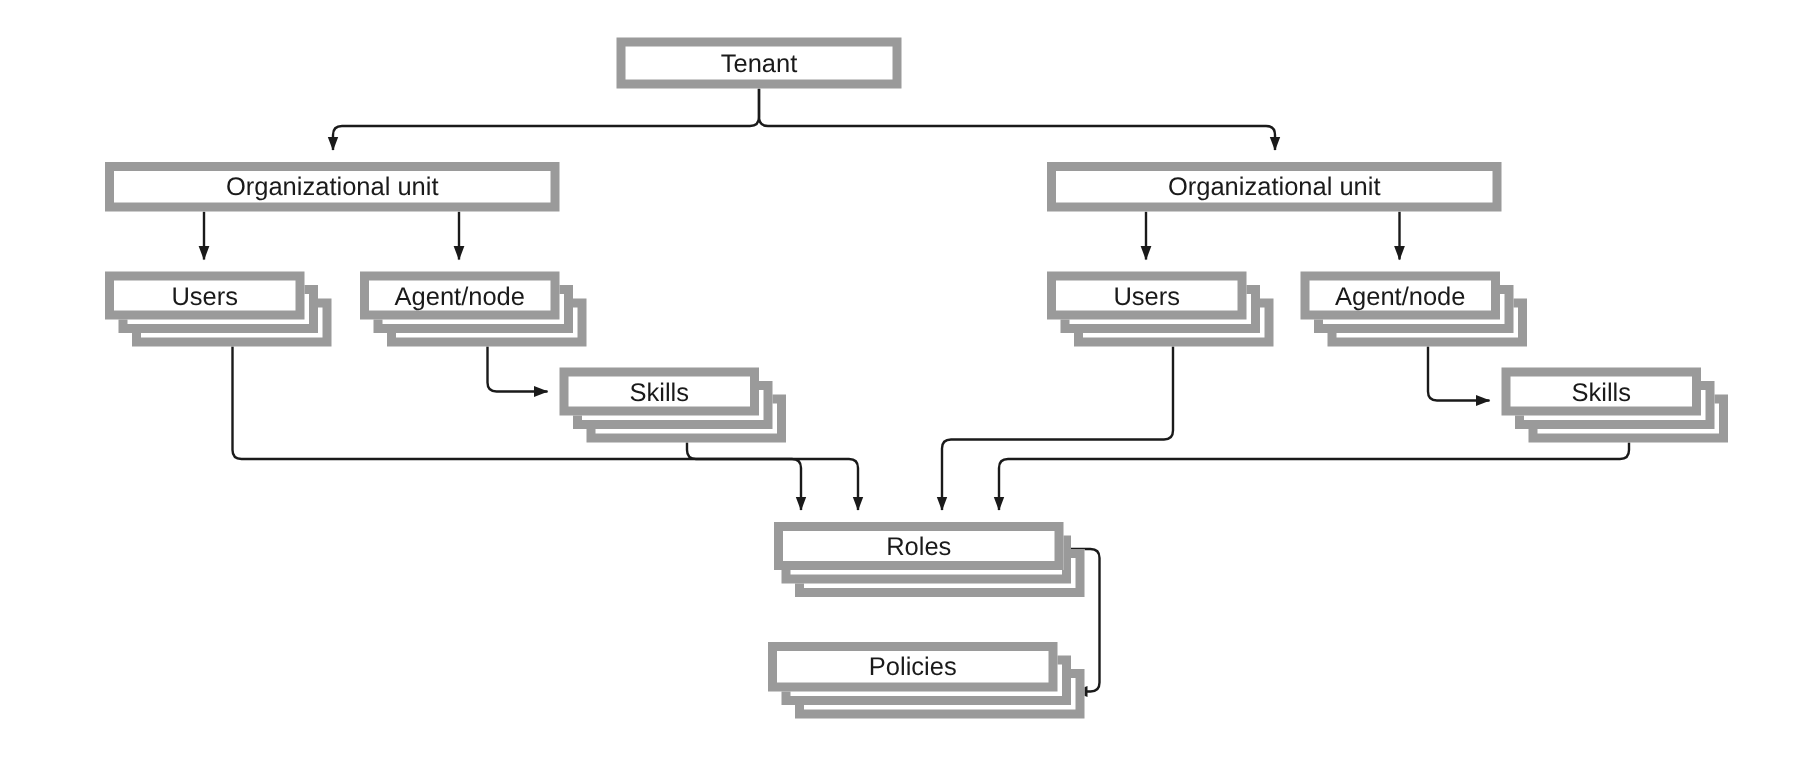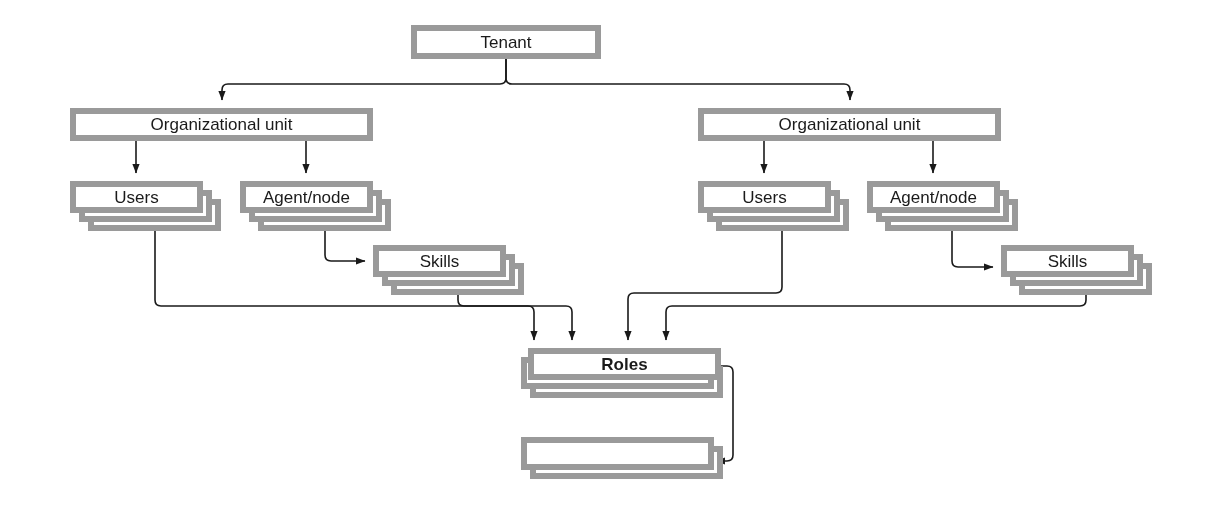--- a/index.html
+++ b/index.html
@@ -149,23 +149,26 @@
       <div class="node" style="left: 1001px; top: 245px; width: 151px; height: 50px;">
         <div class="sheet" style="left: 18px; top: 18px; width: 133px; height: 32px; border-color: rgb(154, 154, 154); background: rgb(255, 255, 255); z-index: 8;"></div>
         <div class="sheet" style="left: 9px; top: 9px; width: 133px; height: 32px; border-color: rgb(154, 154, 154); background: rgb(255, 255, 255); z-index: 9;"></div>
         <div class="sheet front" style="left: 0px; top: 0px; width: 133px; height: 32px; border-color: rgb(154, 154, 154); background: rgb(255, 255, 255); z-index: 10;">
           <span class="label" style="color: rgb(26, 26, 26);">Skills</span>
         </div>
       </div>
       <div class="node" style="left: 512px; top: 348px; width: 211px; height: 50px;">
         <div class="sheet" style="left: 18px; top: 18px; width: 193px; height: 32px; border-color: rgb(154, 154, 154); background: rgb(255, 255, 255); z-index: 8;"></div>
         <div class="sheet" style="left: 9px; top: 9px; width: 193px; height: 32px; border-color: rgb(154, 154, 154); background: rgb(255, 255, 255); z-index: 9;"></div>
-        <div class="sheet front" style="left: 16px; top: 0px; width: 193px; height: 32px; border-color: rgb(154, 154, 154); background: rgb(255, 255, 255); z-index: 10; font-weight: bold;">
+        <div class="sheet front" style="left: 4px; top: 0px; width: 193px; height: 32px; border-color: rgb(154, 154, 154); background: rgb(255, 255, 255); z-index: 10;">
           <span class="label" style="color: rgb(26, 26, 26);">Roles</span>
         </div>
       </div>
       <div class="node" style="left: 512px; top: 428px; width: 211px; height: 51px;">
         <div class="sheet" style="left: 18px; top: 18px; width: 193px; height: 33px; border-color: rgb(154, 154, 154); background: rgb(255, 255, 255); z-index: 8;"></div>
         <div class="sheet" style="left: 9px; top: 9px; width: 193px; height: 33px; border-color: rgb(154, 154, 154); background: rgb(255, 255, 255); z-index: 9;"></div>
+        <div class="sheet front" style="left: 0px; top: 0px; width: 193px; height: 33px; border-color: rgb(154, 154, 154); background: rgb(255, 255, 255); z-index: 10;">
+          <span class="label" style="color: rgb(26, 26, 26);">Policies</span>
+        </div>
       </div>
     </div>
 
 </div>
 
 </body></html>

